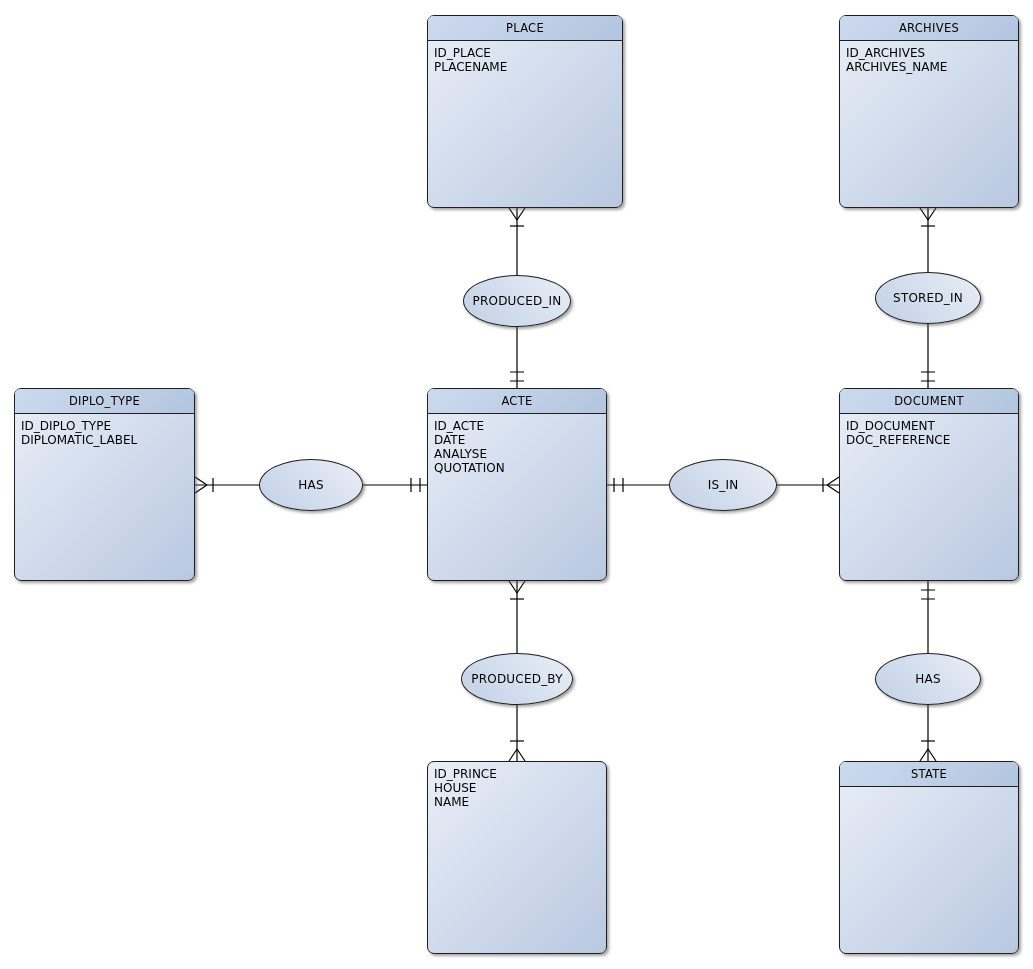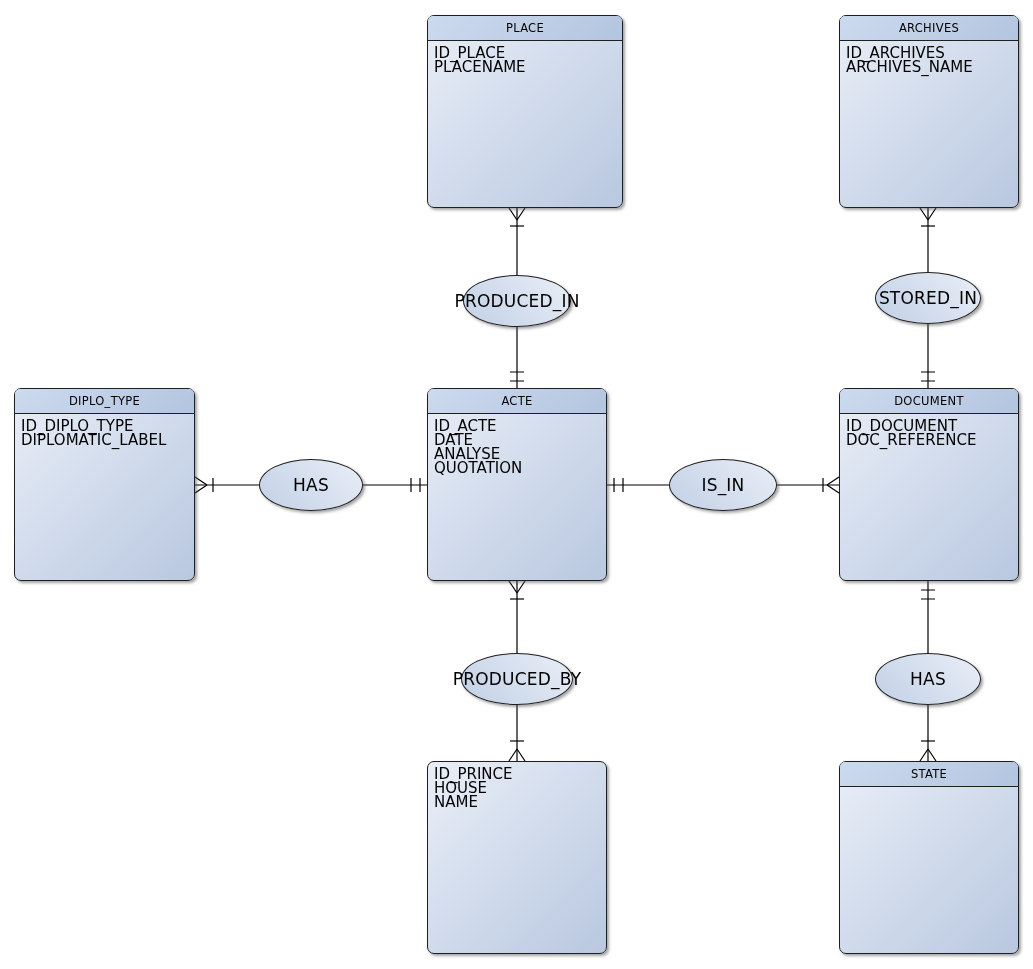--- a/index.html
+++ b/index.html
@@ -20,30 +20,30 @@
     background:linear-gradient(135deg,#eaeff7 0%,#d3dded 45%,#b9c8e0 100%);
     box-shadow:2px 2px 3px rgba(90,90,90,0.55);
   }
   .entity-header {
     height:24px; line-height:24px; text-align:center;
     font-size:11.5px; letter-spacing:0.3px;
     border-bottom:1.4px solid #1f1f1f;
     background:linear-gradient(135deg,#ccdaee 0%,#b3c5df 100%);
     border-radius:5px 5px 0 0;
   }
-  .entity-body { padding:5px 6px; font-size:15px; line-height:14px; }
+  .entity-body { padding:5px 6px; font-size:12px; line-height:14px; }
   .attr { white-space:nowrap; }
 
   .rel {
     position:absolute; z-index:2; box-sizing:border-box;
     border:1.4px solid #1f1f1f; border-radius:50%;
     background:linear-gradient(225deg,#eaeff7 0%,#d5dfee 50%,#c2d1e6 100%);
     box-shadow:2px 2px 3px rgba(90,90,90,0.55);
     display:flex; align-items:center; justify-content:center;
-    font-size:17px; letter-spacing:0.2px;
+    font-size:12px; letter-spacing:0.2px;
   }
 </style>
 </head>
 <body>
 
 <div class="canvas">
 
   <svg class="wires">
 
     <g>

